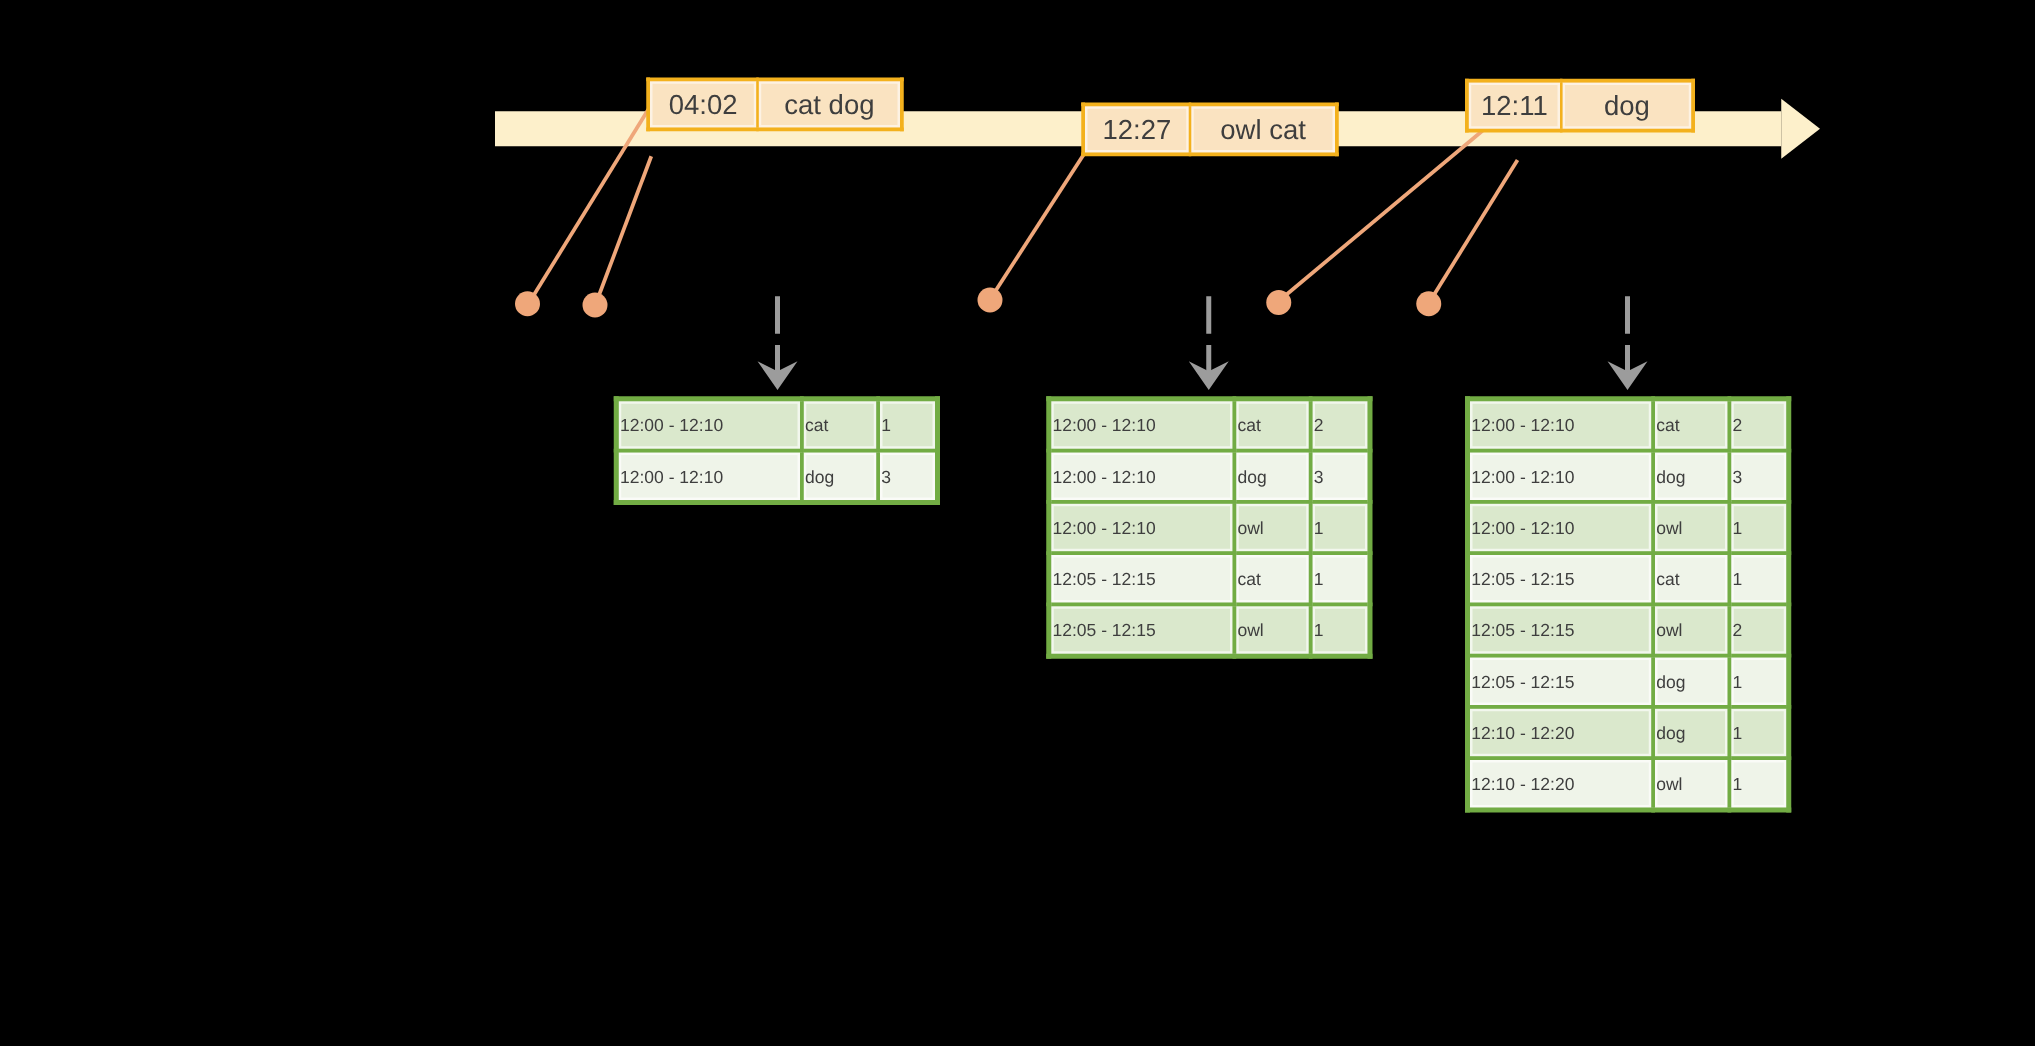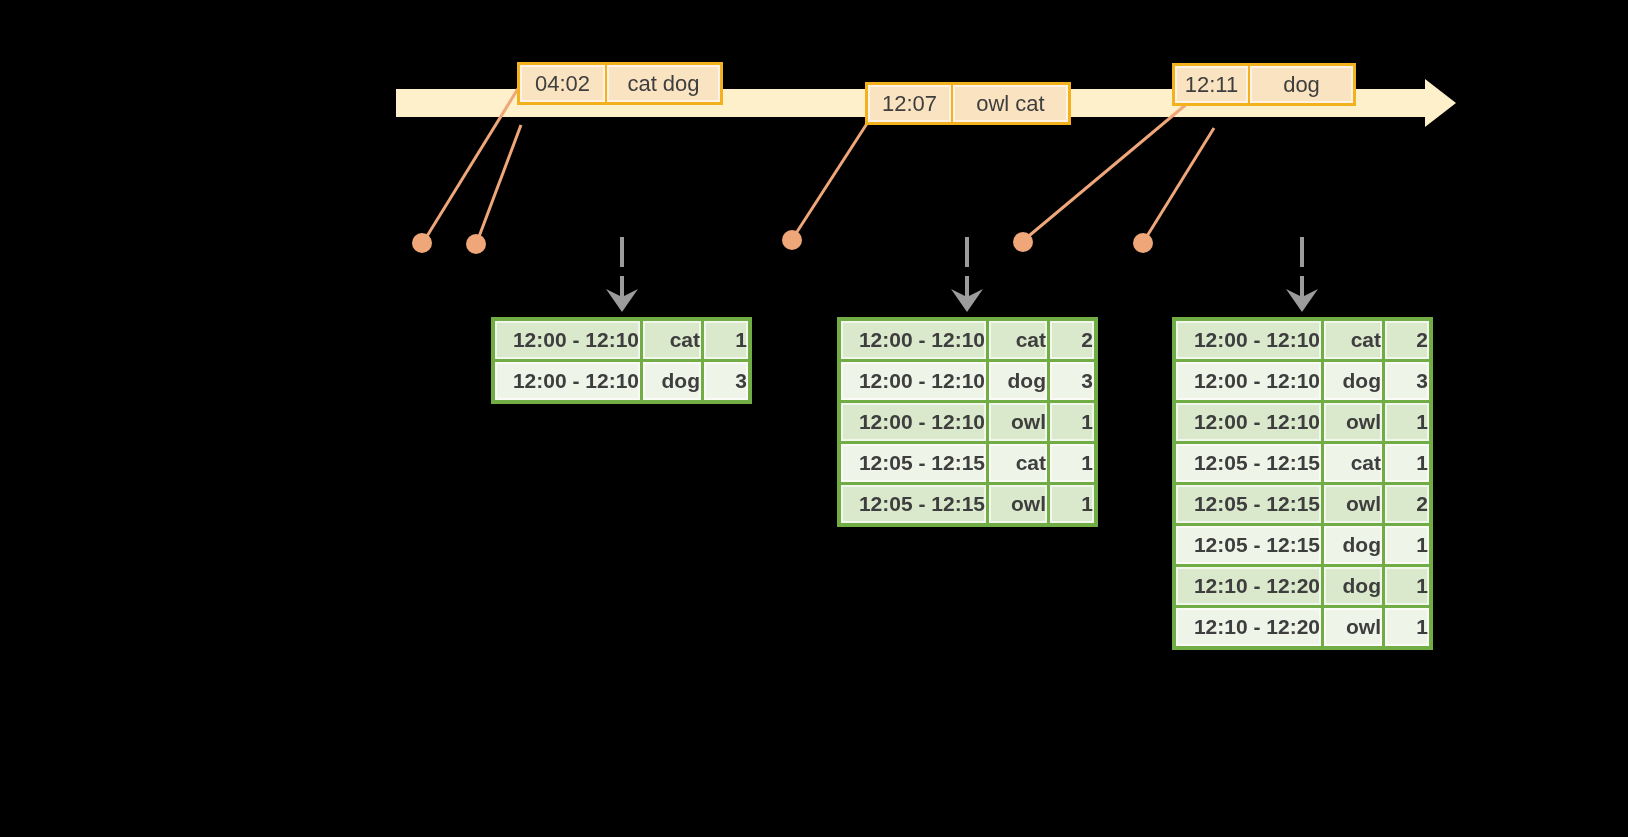--- a/index.html
+++ b/index.html
@@ -40,24 +40,23 @@
   .ev2 .c0{width:81px}  .ev2 .c1{width:113px}
   .ev3 .c0{width:71px}  .ev3 .c1{width:101px}
 
   
   .rt{
     position:absolute;border-collapse:collapse;
     border:4px solid var(--result-border,#72AC44);
   }
   .rt td{
     border:3px solid var(--result-border,#72AC44);
-    height:36px;text-align:right;vertical-align:middle;
-    font-size:21px;color:var(--text,#3E3E3E);
+    height:36px;text-align:left;vertical-align:middle;
+    font-size:14px;color:var(--text,#3E3E3E);
     box-shadow:inset 0 0 0 2px rgba(255,255,255,.65);
-    font-weight:bold;
   }
   .rt tr:nth-child(odd) td{background:var(--result-row-dark,#DAE8CC);}
   .rt tr:nth-child(even) td{background:var(--result-row-light,#EFF4E9);}
   .rt .c0{width:143px}
   .rt .c1{width:56px}
   .rt .c2{width:42px}
   .rt1{left:491px;top:317px;}
   .rt2{left:837px;top:317px;}
   .rt3{left:1172px;top:317px;}
 </style>
@@ -95,21 +94,21 @@
     <tbody>
         <tr>
           <td class="c0">04:02</td>
           <td class="c1">cat dog</td>
         </tr>
       </tbody>
   </table>
   <table class="ev ev2">
     <tbody>
         <tr>
-          <td class="c0">12:07</td>
+          <td class="c0">12:27</td>
           <td class="c1">owl cat</td>
         </tr>
       </tbody>
   </table>
   <table class="ev ev3">
     <tbody>
         <tr>
           <td class="c0">12:11</td>
           <td class="c1">dog</td>
         </tr>

